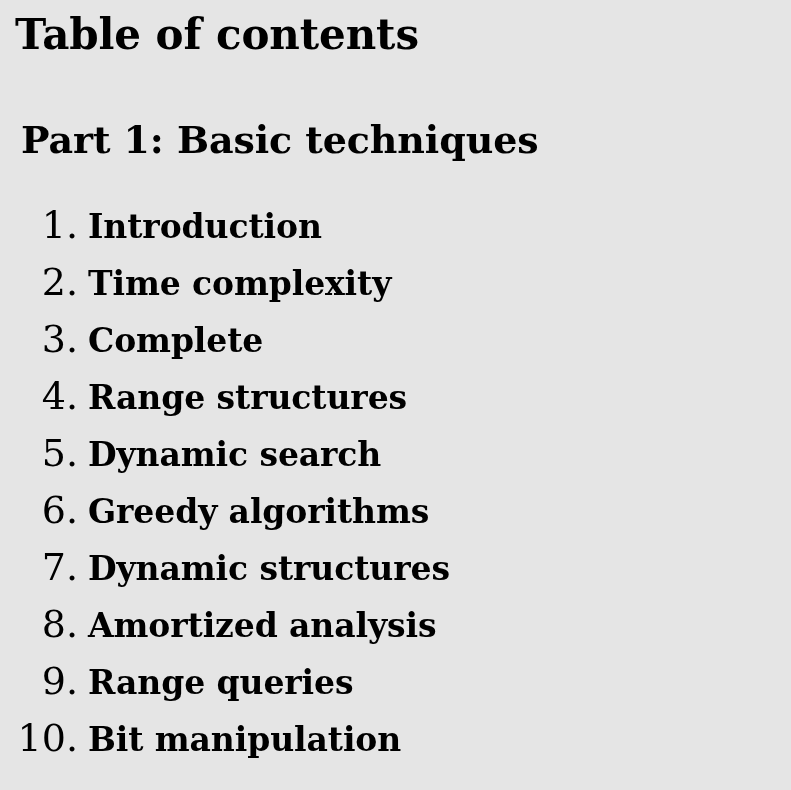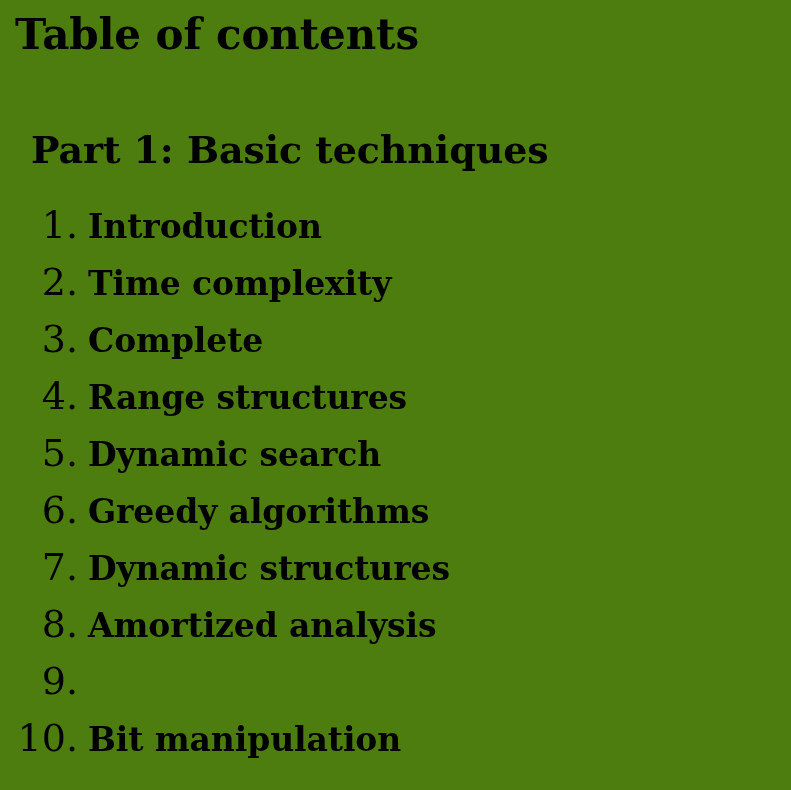--- a/index.html
+++ b/index.html
@@ -14,21 +14,21 @@
     overflow: hidden;
     font-family: "Liberation Serif", "DejaVu Serif", serif;
     color: #000000;
     -webkit-font-smoothing: antialiased;
   }
 
   .page {
     position: relative;
     width: 791px;
     height: 790px;
-    background: #4d7c0f;
+    background: #e5e5e5;
     box-sizing: border-box;
     padding: 8px;
   }
 
   .doc-title {
     position: absolute;
     left: 15px;
     top: 11px;
     margin: 0;
     font-family: "DejaVu Serif", "Liberation Serif", serif;
@@ -37,21 +37,21 @@
     line-height: 1.12;
     letter-spacing: -0.1px;
     color: #000000;
     white-space: nowrap;
   }
 
   .part-heading {
     position: absolute;
     left: 15px;
     top: 113px;
-    margin: 16px;
+    margin: 6px;
     font-family: "DejaVu Serif", "Liberation Serif", serif;
     font-size: 38px;
     font-weight: 700;
     line-height: 1.12;
     letter-spacing: -0.1px;
     color: #000000;
     white-space: nowrap;
   }
 
   .toc-list {
@@ -143,20 +143,21 @@
       <span class="toc-label">Dynamic structures</span>
     </li>
 
     <li class="toc-item">
       <span class="toc-number">8.</span>
       <span class="toc-label">Amortized analysis</span>
     </li>
 
     <li class="toc-item">
       <span class="toc-number">9.</span>
+      <span class="toc-label">Range queries</span>
     </li>
 
     <li class="toc-item">
       <span class="toc-number">10.</span>
       <span class="toc-label">Bit manipulation</span>
     </li>
 
   </ol>
 
 </div>

